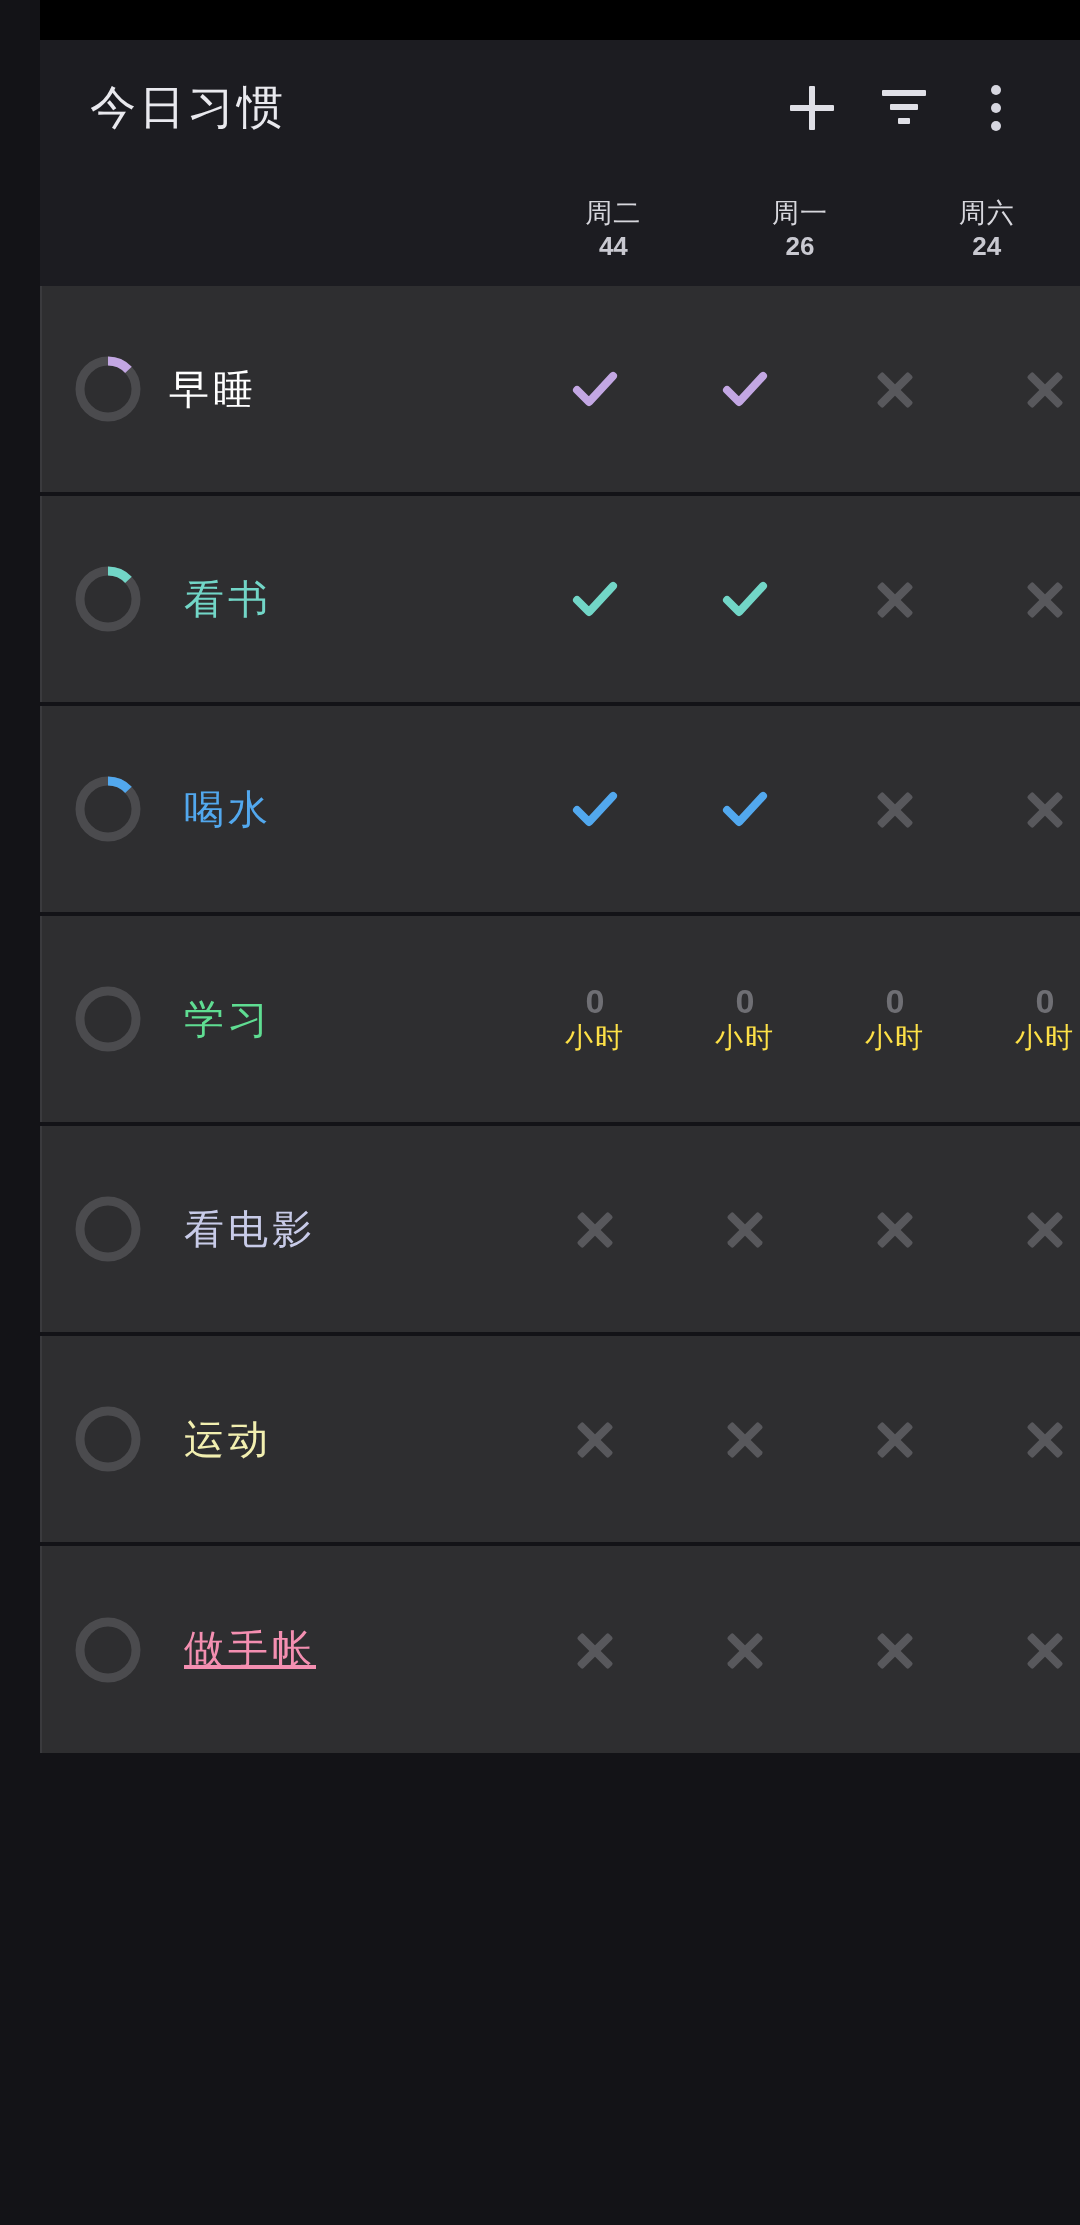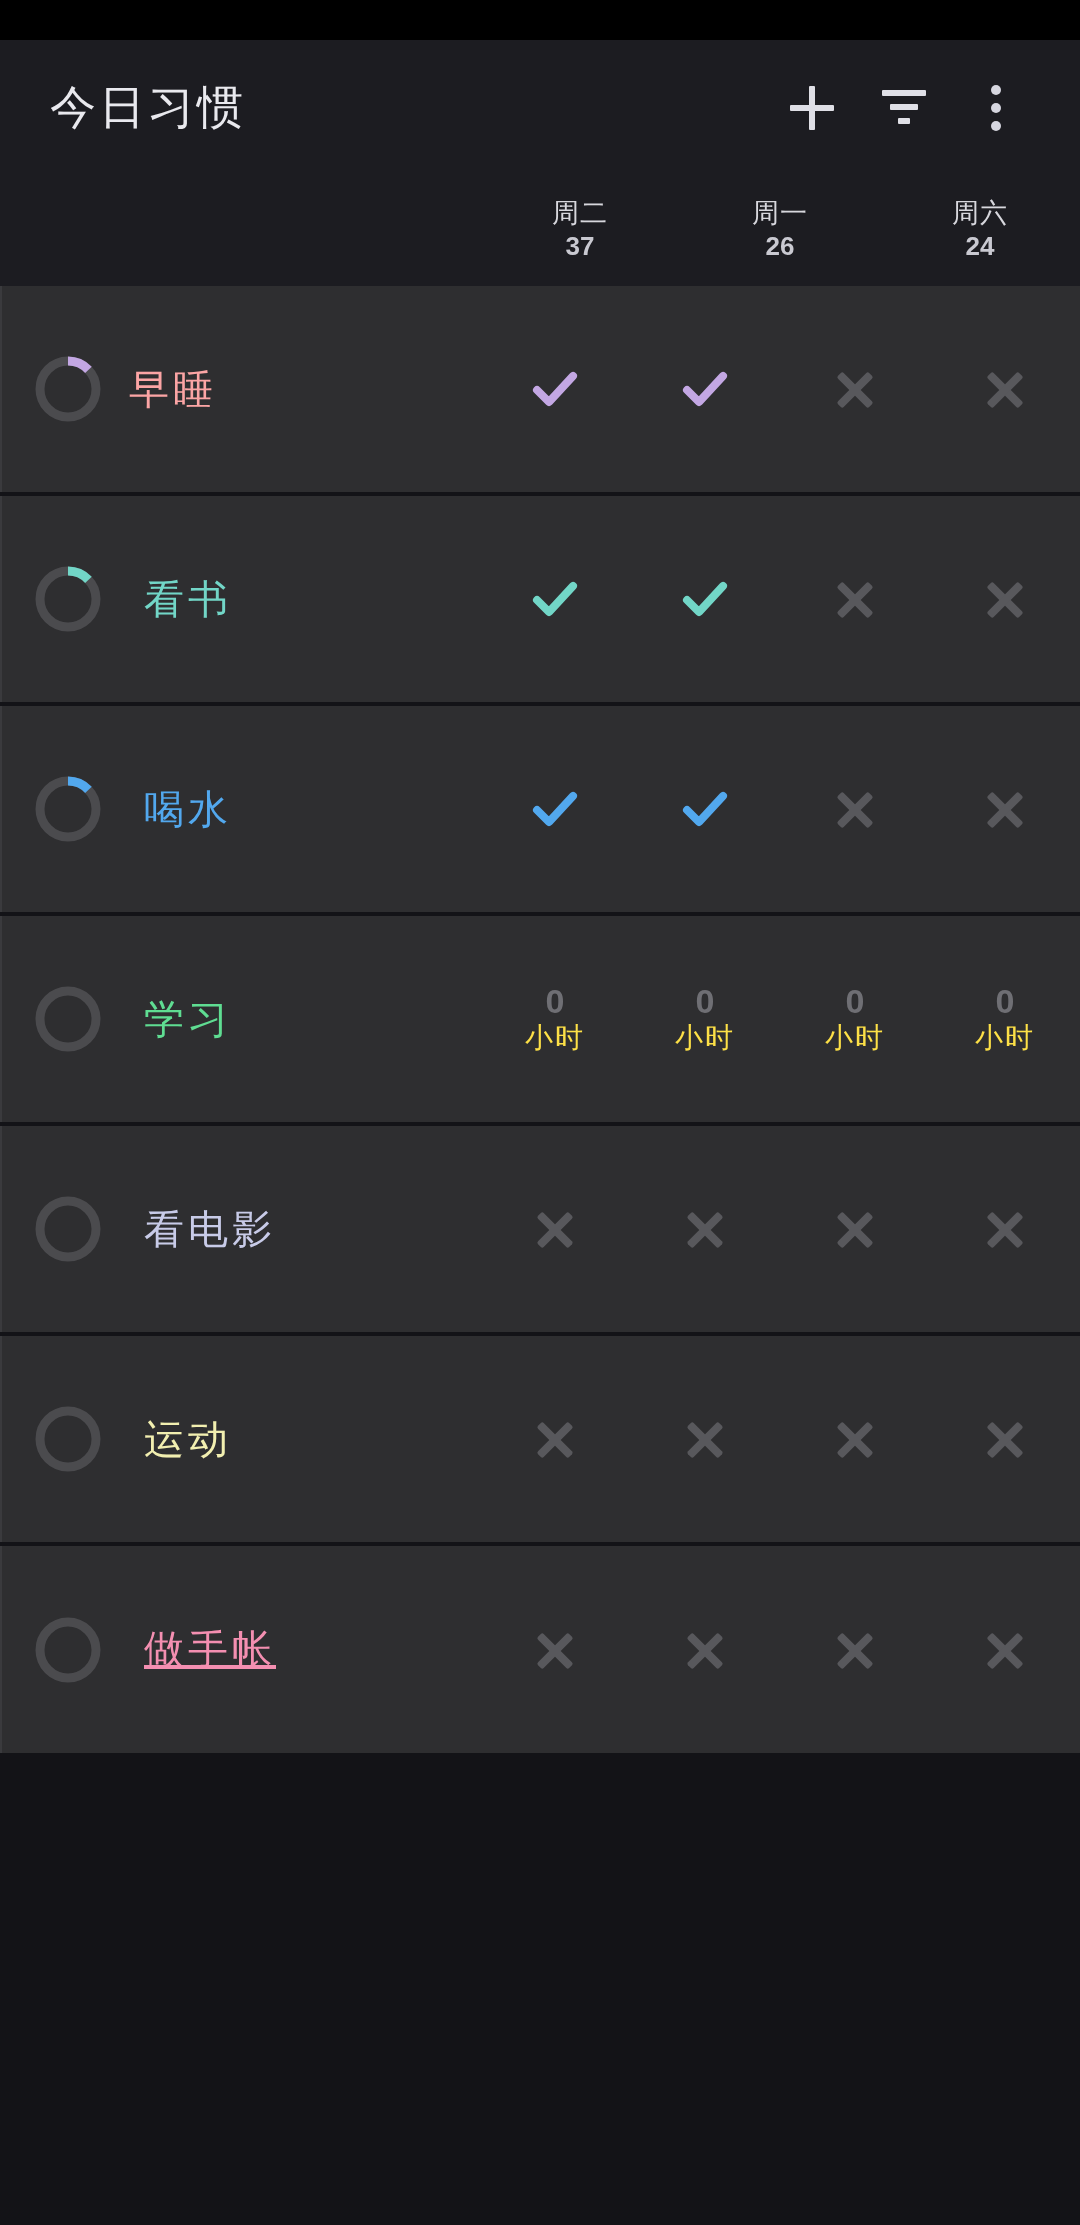--- a/index.html
+++ b/index.html
@@ -2,21 +2,21 @@
 <html><head>
 <meta charset="utf-8">
 <style>
   * { margin:0; padding:0; box-sizing:border-box; }
   html, body {
     width:1080px; height:2225px;
     background:#0e0e11;
     font-family:"Liberation Sans","DejaVu Sans",sans-serif;
     overflow:hidden;
   }
-  #app { position:relative; width:1080px; height:2225px; background:#131317; }
+  #app { position:relative; width:1080px; height:2225px; background:#131317;padding-left:40px; }
 
   
   .statusbar { height:40px; background:#000000; width:100%; }
 
   
   .appbar {
     height:136px; width:100%;
     background:#1c1c21;
     display:flex; align-items:center;
     padding:0 38px 0 50px;
@@ -147,41 +147,41 @@
           <i></i>
         </span>
     </div>
   </div>
 
   <div class="dateheader">
     <div class="dh-left"></div>
     <div class="dh-cols" id="date-cols">
         <div class="dh-col">
           <div class="dh-dow">周二</div>
-          <div class="dh-day">37</div>
+          <div class="dh-day">44</div>
         </div>
         <div class="dh-col">
           <div class="dh-dow">周一</div>
           <div class="dh-day">26</div>
         </div>
         <div class="dh-col">
           <div class="dh-dow">周六</div>
           <div class="dh-day">24</div>
         </div>
       </div>
   </div>
 
   <div class="list" id="habit-list">
       <div class="row">
         <div class="row-left">
           <div class="ring"><svg viewBox="0 0 72 72" width="72" height="72">
       <circle cx="36" cy="36" r="28" fill="none" stroke="#4b4b4e" stroke-width="9"></circle>
       <circle cx="36" cy="36" r="28" fill="none" stroke="#c3a7e3" stroke-width="9" stroke-dasharray="22.870794518133696 153.05839408289472" transform="rotate(-90 36 36)"></circle>
     </svg></div>
-          <div class="habit-name" style="color: #fca5a5; margin-left: 25px;">早睡</div>
+          <div class="habit-name" style="color: #ffffff; margin-left: 25px;">早睡</div>
         </div>
         <div class="row-cells">
           <div class="cell">
             <span class="mark-check"><svg viewBox="0 0 52 52" width="52" height="52">
     <path d="M8 27 L20 39 L44 13" fill="none" stroke="#c3a7e3" stroke-width="8" stroke-linecap="round" stroke-linejoin="round"></path>
   </svg></span>
           </div>
           <div class="cell">
             <span class="mark-check"><svg viewBox="0 0 52 52" width="52" height="52">
     <path d="M8 27 L20 39 L44 13" fill="none" stroke="#c3a7e3" stroke-width="8" stroke-linecap="round" stroke-linejoin="round"></path>

